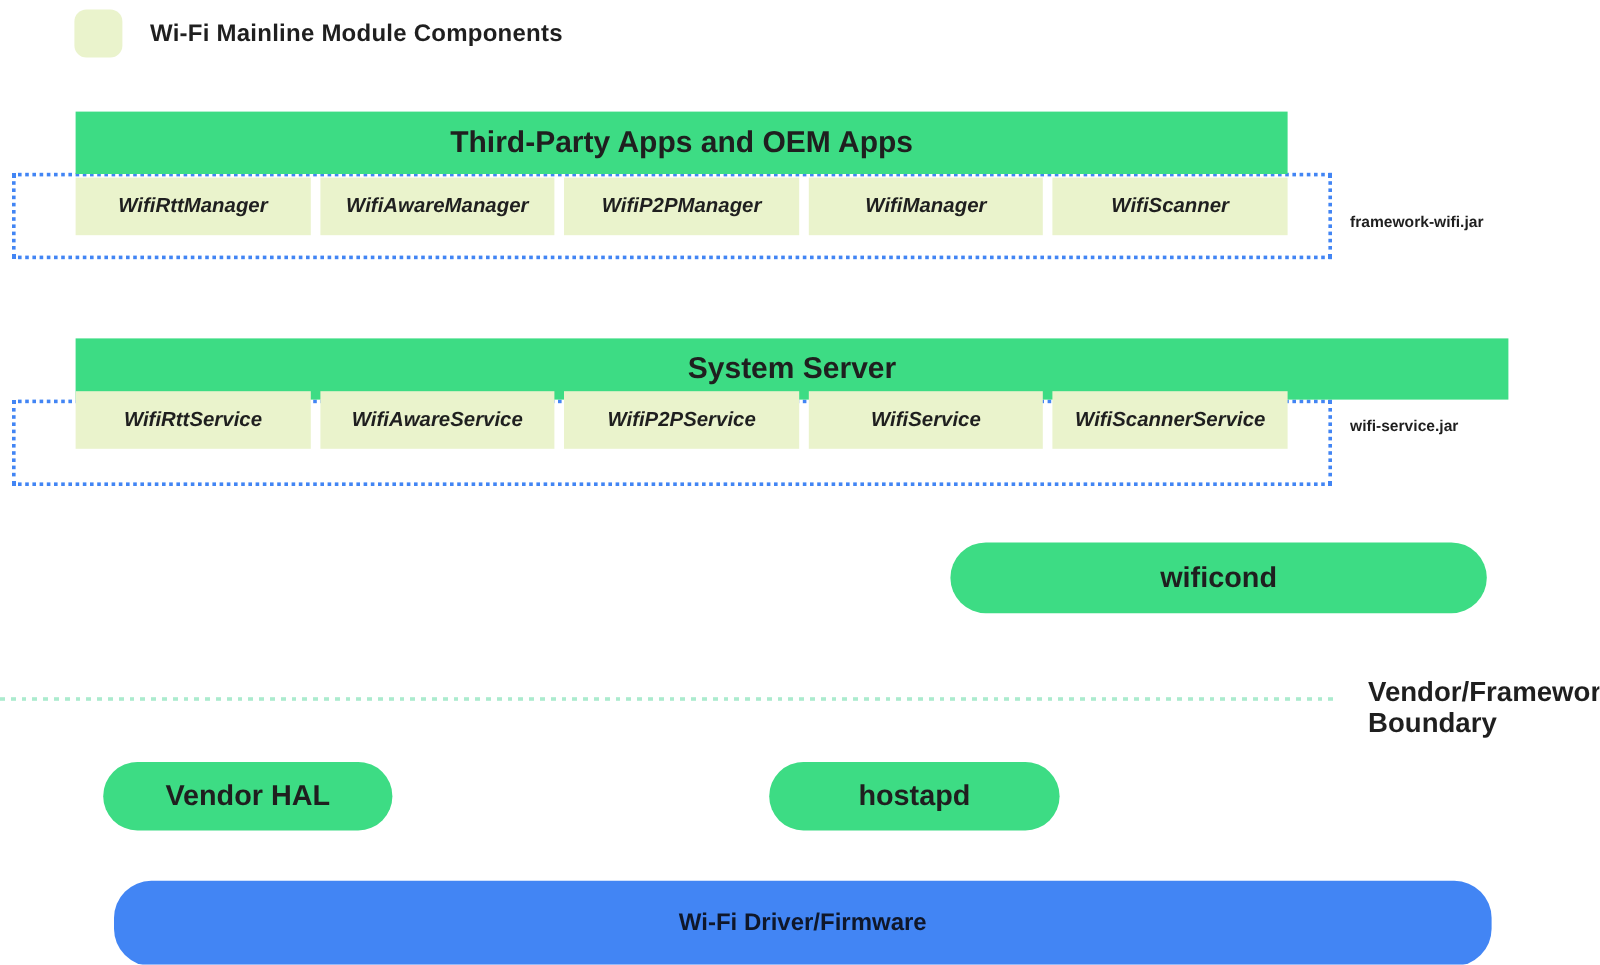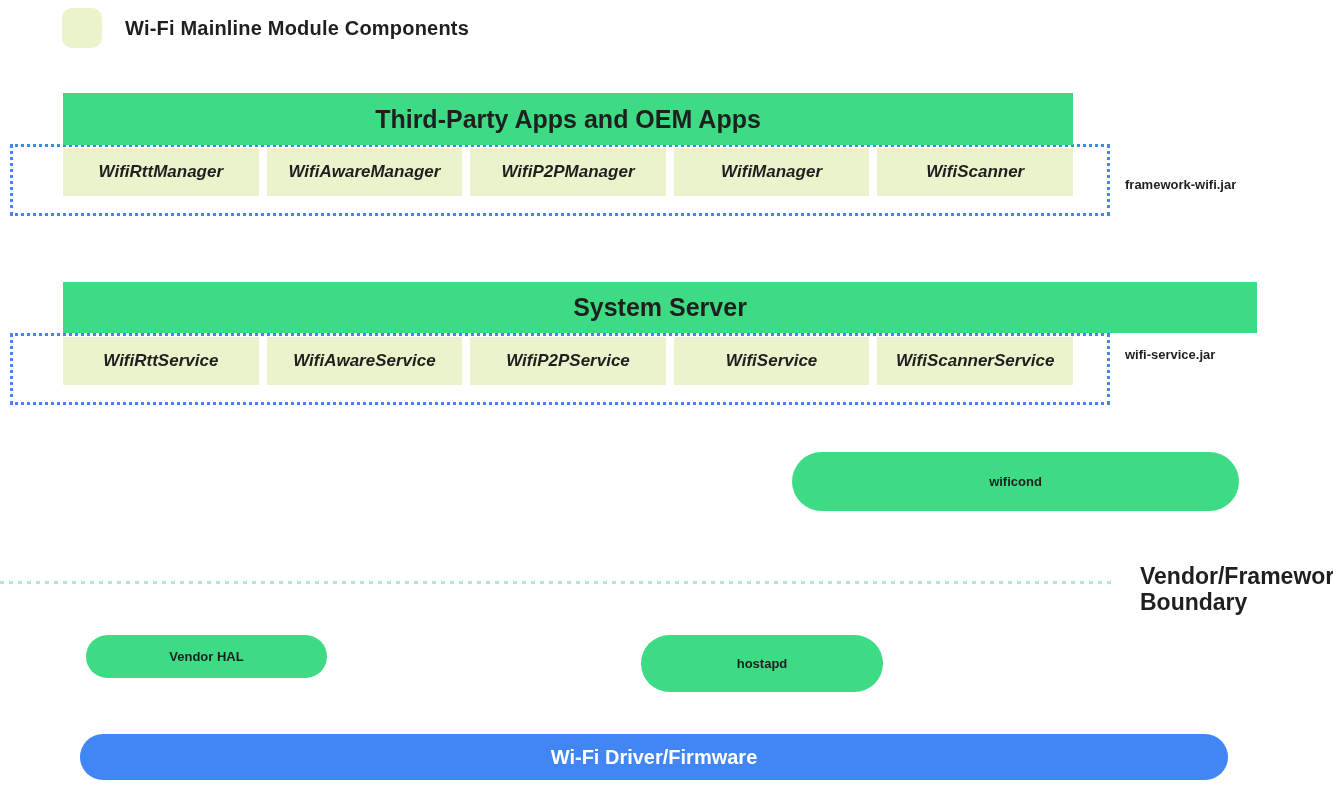--- a/index.html
+++ b/index.html
@@ -42,63 +42,63 @@
     box-sizing: border-box;
   }
   .dbox-framework { left: 10px; top: 144px; width: 1100px; height: 72px; }
   .dbox-service   { left: 10px; top: 333px; width: 1100px; height: 72px; }
 
   
   .box-row {
     display: flex; gap: 8px; font-style: italic;
   }
   .row-framework { left: 63px; top: 148px; width: 1010px; height: 48px; }
-  .row-service   { left: 63px; top: 337px; width: 1010px; height: 48px; }
+  .row-service   { left: 63px; top: 326px; width: 1010px; height: 48px; }
   .module-box {
     flex: 1;
     background: var(--light-yellow, #EAF3CC);
     display: flex; align-items: center; justify-content: center;
     font-size: 17px;
     white-space: nowrap;
   }
 
   
   .side-label { font-size: 13px; white-space: nowrap; }
   .label-framework { left: 1125px; top: 177px; }
   .label-service   { left: 1125px; top: 347px; }
 
   
   .pill {
     background: var(--green, #3DDC84);
     display: flex; align-items: center; justify-content: center;
-    font-size: 13px;
+    font-size: 24px;
   }
   .pill-wificond { left: 792px; top: 452px; width: 447px; height: 59px; border-radius: 30px; }
-  .pill-vendor-hal { left: 86px;  top: 635px; width: 241px; height: 43px; border-radius: 29px; }
+  .pill-vendor-hal { left: 86px;  top: 635px; width: 241px; height: 57px; border-radius: 29px; }
   .pill-wpa        { left: 363px; top: 635px; width: 242px; height: 57px; border-radius: 29px; }
   .pill-hostapd    { left: 641px; top: 635px; width: 242px; height: 57px; border-radius: 29px; }
 
   
   .boundary-line {
     left: 0; top: 581px; width: 1115px; height: 3px;
     background: repeating-linear-gradient(90deg,
       var(--boundary-green, #ABEBCE) 0px, var(--boundary-green, #ABEBCE) 4px,
       transparent 4px, transparent 9px);
   }
   .boundary-label {
     left: 1140px; top: 563px; width: 190px;
     font-size: 23px; line-height: 26px;
   }
 
   
   .driver-bar {
-    left: 80px; top: 734px; width: 1148px; height: 46px;
+    left: 95px; top: 734px; width: 1148px; height: 71px;
     border-radius: 31px;
     background: var(--blue, #4285F4);
-    color: #ffffff;
+    color: #0f172a;
     display: flex; align-items: center; justify-content: center;
     font-size: 20px;
   }
 </style>
 </head>
 <body>
 
 <div class="canvas">
 
   <div class="abs legend-swatch"></div>

